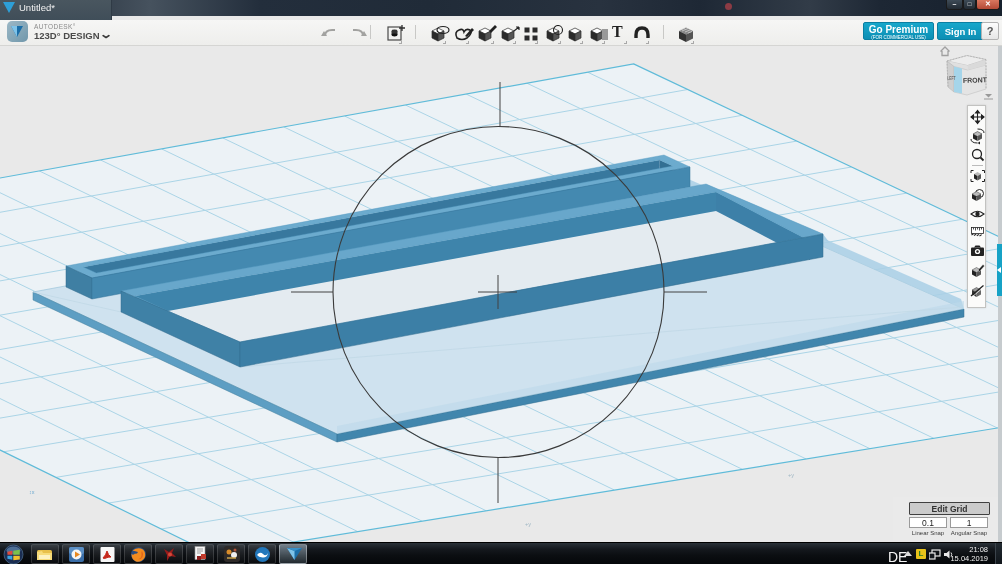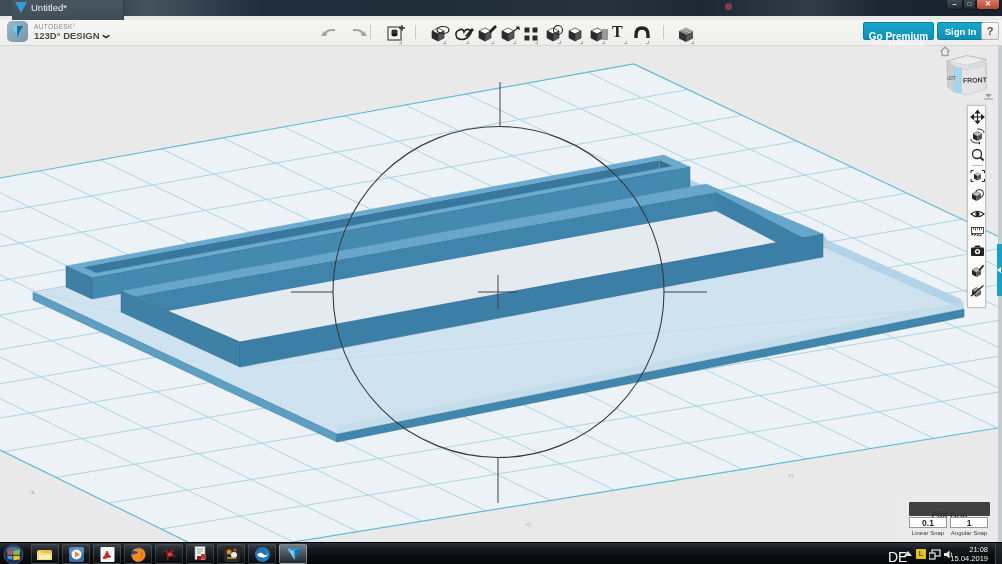--- a/index.html
+++ b/index.html
@@ -1,46 +1,46 @@
 <!DOCTYPE html>
 <html><head><meta charset="utf-8">
 <style>
 *{margin:0;padding:0;box-sizing:border-box}
 body{width:1002px;height:564px;overflow:hidden;font-family:"Liberation Sans",sans-serif;position:relative;background:#e9e9e9}
 #titlebar{position:absolute;top:0;left:0;width:100%;height:16px;background:linear-gradient(90deg,#3e4c5a 0,#333e4a 90px,#46525e 150px,#232e3c 260px,#202b38 430px,#28323f 600px,#1e2835 700px,#323c48 810px,#1d2734 880px,#17212e 100%);}
-#titlebar .tab{position:absolute;left:12px;top:0;width:112px;height:29px;background:linear-gradient(180deg,#49565f,#3c4a56);border-right:1px solid #303b46}
+#titlebar .tab{position:absolute;left:0;top:0;width:112px;height:29px;background:linear-gradient(180deg,#49565f,#3c4a56);border-right:1px solid #303b46}
 #titlebar .tlogo{position:absolute;left:3px;top:2px;width:0;height:0;border-left:6px solid transparent;border-right:6px solid transparent;border-top:11px solid #2d9fd8}
 #titlebar .ttext{position:absolute;left:19px;top:2px;font-size:9.5px;color:#f2f2f2}
 .winbtn{position:absolute;top:0;height:10px;border:1px solid #1a1a1a;border-top:none;border-radius:0 0 3px 3px}
 #bmin{left:946px;width:17px;background:linear-gradient(180deg,#3e4b57,#222b33)}
 #bmax{left:963px;width:13px;background:linear-gradient(180deg,#3e4b57,#222b33)}
 #bclose{left:976px;width:24px;background:linear-gradient(180deg,#d8775f,#b44a36)}
 .winbtn span{display:block;text-align:center;font-size:7px;line-height:8px;color:#fff;font-weight:bold}
 #toolbar{position:absolute;top:20px;left:0;width:100%;height:26px;background:linear-gradient(180deg,#f6f6f5,#eeeeec);border-bottom:1px solid #d5d5d3}
 #logo{position:absolute;left:7px;top:1px;width:21px;height:21px;border-radius:5px;background:linear-gradient(135deg,#9db8c6,#7097ab);}
 #logo:after{content:"";position:absolute;left:4px;top:5px;width:0;height:0;border-left:6.5px solid transparent;border-right:6.5px solid transparent;border-top:11px solid #1b6ea8}
 #logo:before{content:"";position:absolute;left:4px;top:5px;width:0;height:0;border-left:6.5px solid transparent;border-right:0 solid transparent;border-top:11px solid #7fc3e8;z-index:2}
 .autodesk{position:absolute;left:34px;top:3px;font-size:6.5px;color:#8a8a8a;letter-spacing:0.4px}
 .appname{position:absolute;left:34px;top:10px;font-size:9.5px;font-weight:bold;color:#4a4a4a}
 .chev{position:absolute;left:101px;top:7px;font-size:12px;color:#3a3a3a;font-weight:bold;transform:scaleX(1.4)}
 .tsep{position:absolute;top:5px;width:1px;height:14px;background:#c8c8c6}
 .gobtn{position:absolute;background:linear-gradient(180deg,#17a7cb,#0d8fb4);border:1px solid #0b7fa2;border-radius:2px;color:#fff;text-align:center}
 #gprem{left:863px;top:2px;width:71px;height:18px}
-#gprem .l1{font-size:10px;font-weight:bold;line-height:11px;margin-top:8px}
+#gprem .l1{font-size:10px;font-weight:bold;line-height:11px;margin-top:1px}
 #gprem .l2{font-size:4.5px;line-height:5px}
 #gsign{left:937px;top:2px;width:47px;height:18px;font-size:9.5px;font-weight:bold;line-height:18px}
 #ghelp{position:absolute;left:981px;top:2px;width:18px;height:18px;background:linear-gradient(180deg,#fdfdfd,#e6e6e6);border:1px solid #b3b3b3;border-radius:2px;text-align:center;font-size:11px;font-weight:bold;color:#555;line-height:17px}
 #canvas{position:absolute;top:42px;left:0;width:100%;height:500px;background:#e9e9e9;overflow:hidden}
 #rstrip{position:absolute;right:0;top:0;width:4px;height:500px;background:#c6cbce}
 #cyantab{position:absolute;left:997px;top:202px;width:5px;height:52px;background:#16a2c6}
 #cyantab:after{content:"";position:absolute;left:0;top:23px;width:0;height:0;border-top:3px solid transparent;border-bottom:3px solid transparent;border-right:4px solid #fff}
 #vtool{position:absolute;left:967px;top:63px;width:19px;height:203px;background:#fbfbfa;border:1px solid #c2c2c0;box-shadow:0 0 2px rgba(0,0,0,0.12)}
 #editgrid{position:absolute;left:893px;top:455px;width:105px;height:43px;background:#eaeaea}
-#egbtn{position:absolute;left:16px;top:5px;width:81px;height:13px;background:#cbcbcb;border:7px solid #404040;border-radius:1px;font-size:8.5px;font-weight:bold;color:#333;text-align:center;line-height:12px}
-.eginp{position:absolute;top:20px;width:38px;height:11px;background:#fff;border:1px solid #9a9a9a;font-size:8.5px;font-weight:bold;color:#222;text-align:center;line-height:10px}
+#egbtn{position:absolute;left:16px;top:5px;width:81px;height:13px;background:#cbcbcb;border:1px solid #404040;border-radius:1px;font-size:8.5px;font-weight:bold;color:#333;text-align:center;line-height:12px}
+.eginp{position:absolute;top:20px;width:38px;height:11px;background:#fff;border:1px solid #9a9a9a;font-size:8.5px;font-weight:normal;color:#222;text-align:center;line-height:10px}
 .eglab{position:absolute;top:33px;font-size:6px;color:#3a3a3a;width:44px;text-align:center}
 #taskbar{position:absolute;bottom:0;left:0;width:100%;height:22px;background:linear-gradient(180deg,#2a3138 0,#14181d 30%,#0b0e11 60%,#05070a 100%);border-top:1px solid #000}
 .tbtn{position:absolute;top:1px;width:28px;height:20px;border:1px solid rgba(255,255,255,0.14);border-radius:2px;background:linear-gradient(180deg,rgba(255,255,255,0.10),rgba(255,255,255,0.02))}
 .tbtn.active{background:linear-gradient(180deg,rgba(180,200,215,0.55),rgba(120,145,160,0.25));border-color:rgba(255,255,255,0.35)}
 .trayico{position:absolute;color:#eee;font-size:8px}
 #clock{position:absolute;right:14px;top:2px;text-align:right;color:#f0f0f0;font-size:7.5px;line-height:9px}
 #showdesk{position:absolute;right:0;top:0;width:7px;height:22px;background:linear-gradient(180deg,#222a31,#10151a);border-left:1px solid #3c444c}
 </style></head>
 <body>
 <div id="canvas">

